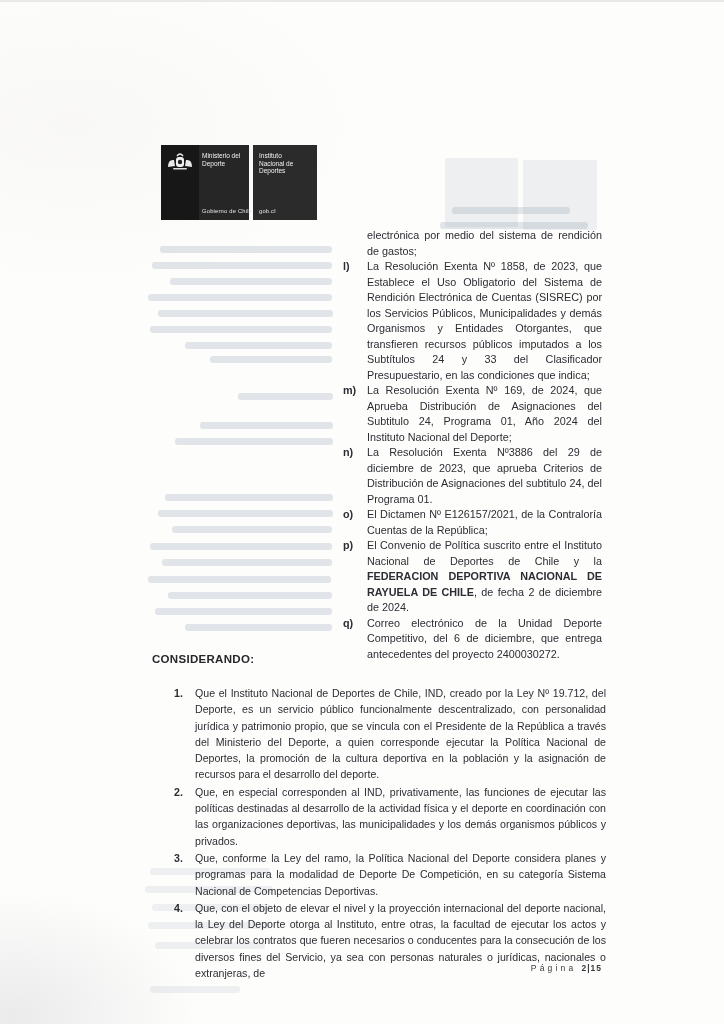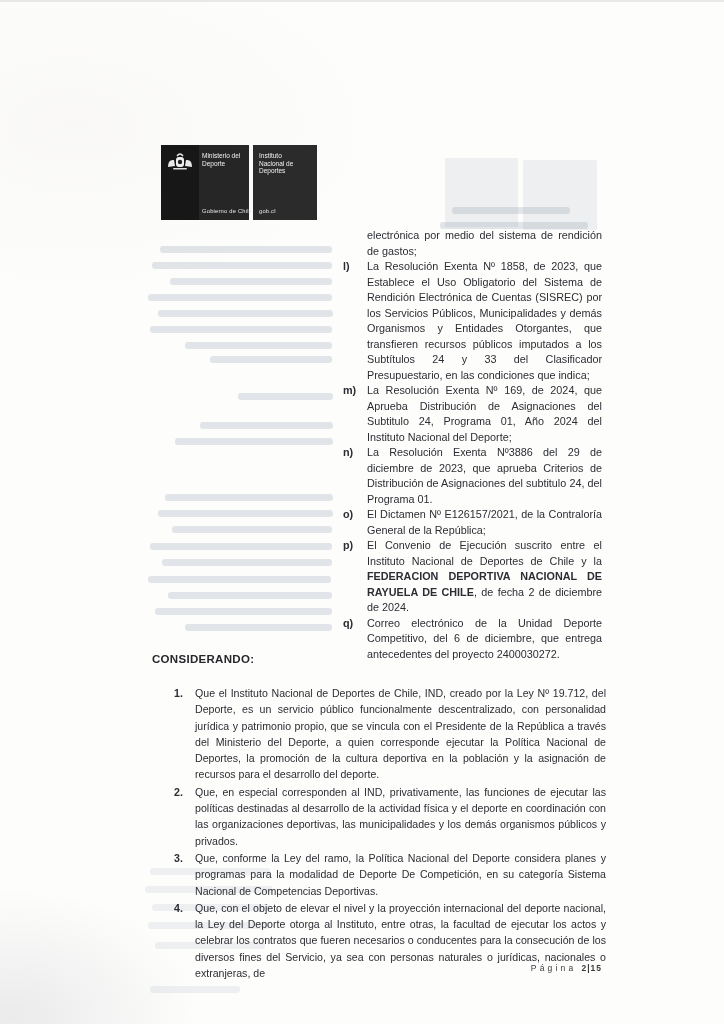--- a/index.html
+++ b/index.html
@@ -128,26 +128,26 @@
       <div class="rc-text">La Resolución Exenta Nº 169, de 2024, que Aprueba Distribución de Asignaciones del Subtitulo 24, Programa 01, Año 2024 del Instituto Nacional del Deporte;</div>
     </div>
 
     <div class="rc-item">
       <div class="rc-label">n)</div>
       <div class="rc-text">La Resolución Exenta Nº3886 del 29 de diciembre de 2023, que aprueba Criterios de Distribución de Asignaciones del subtitulo 24, del Programa 01.</div>
     </div>
 
     <div class="rc-item">
       <div class="rc-label">o)</div>
-      <div class="rc-text">El Dictamen Nº E126157/2021, de la Contraloría General de la República;</div>
+      <div class="rc-text">El Dictamen Nº E126157/2021, de la Contraloría Cuentas de la República;</div>
     </div>
 
     <div class="rc-item">
       <div class="rc-label">p)</div>
-      <div class="rc-text"><span>El Convenio de Ejecución suscrito entre el Instituto Nacional de Deportes de Chile y la </span><span class="bold">FEDERACION DEPORTIVA NACIONAL DE RAYUELA DE CHILE</span><span>, de fecha 2 de diciembre de 2024.</span></div>
+      <div class="rc-text"><span>El Convenio de Política suscrito entre el Instituto Nacional de Deportes de Chile y la </span><span class="bold">FEDERACION DEPORTIVA NACIONAL DE RAYUELA DE CHILE</span><span>, de fecha 2 de diciembre de 2024.</span></div>
     </div>
 
     <div class="rc-item">
       <div class="rc-label">q)</div>
       <div class="rc-text">Correo electrónico de la Unidad Deporte Competitivo, del 6 de diciembre, que entrega antecedentes del proyecto 2400030272.</div>
     </div>
   </div>
 
   <div class="considerando-heading">CONSIDERANDO:</div>
 

